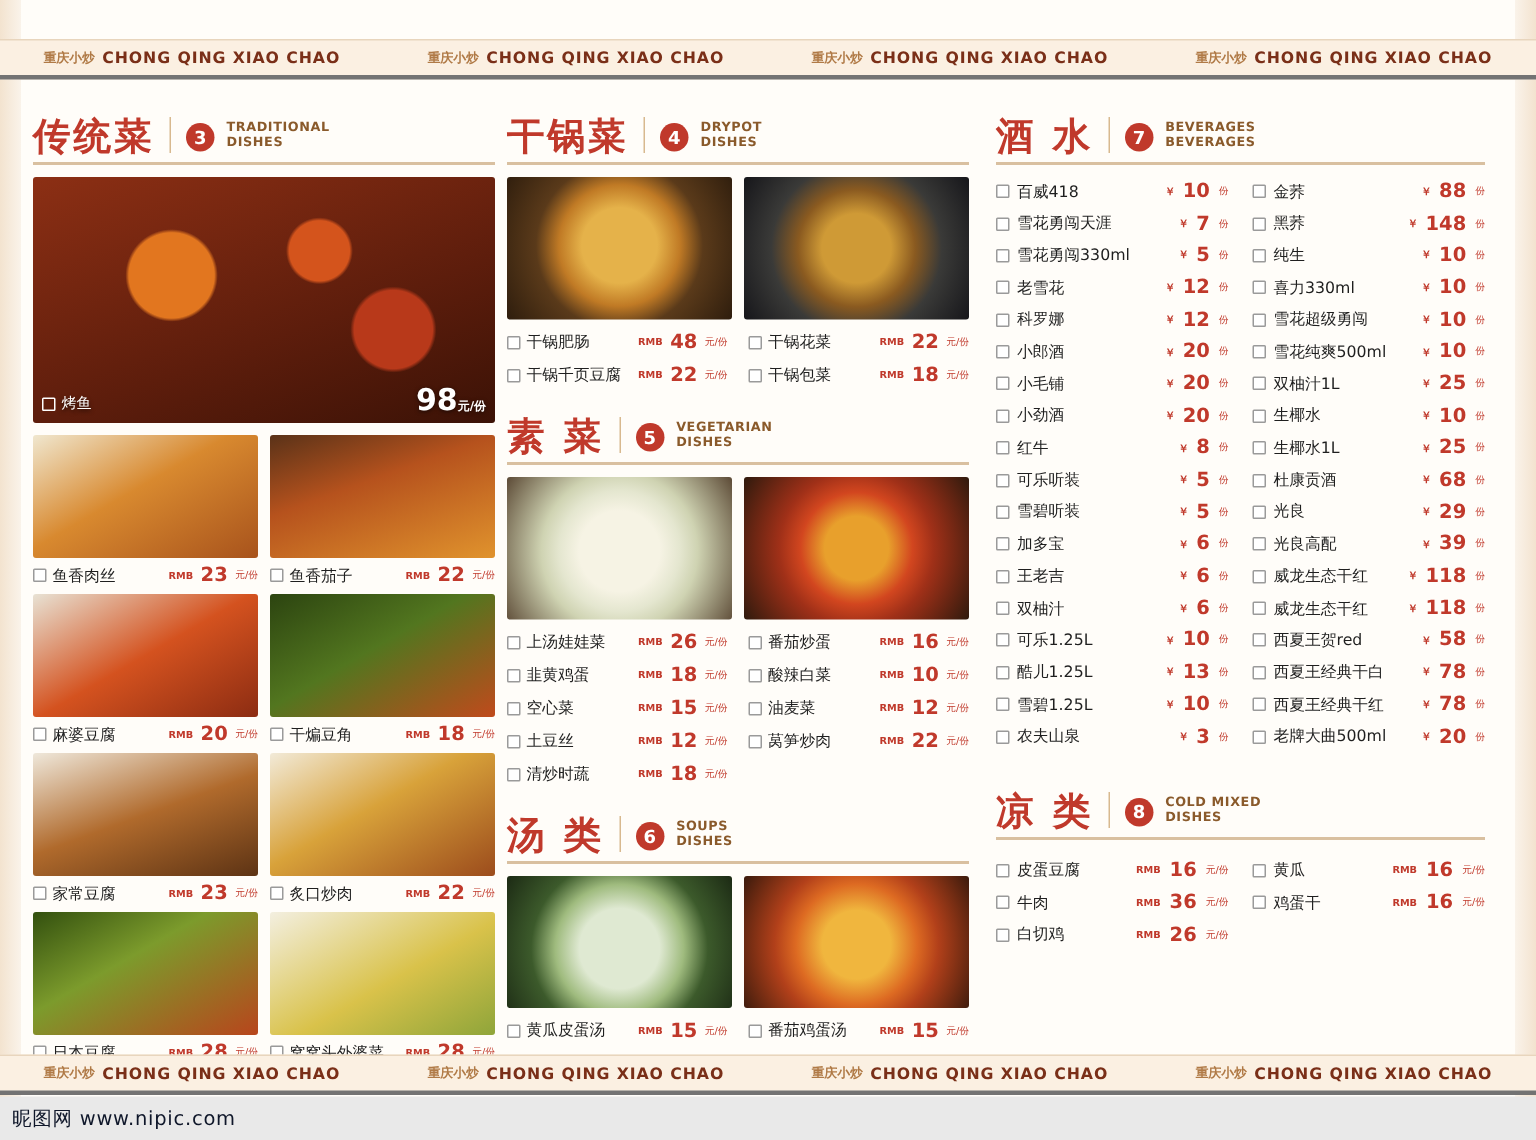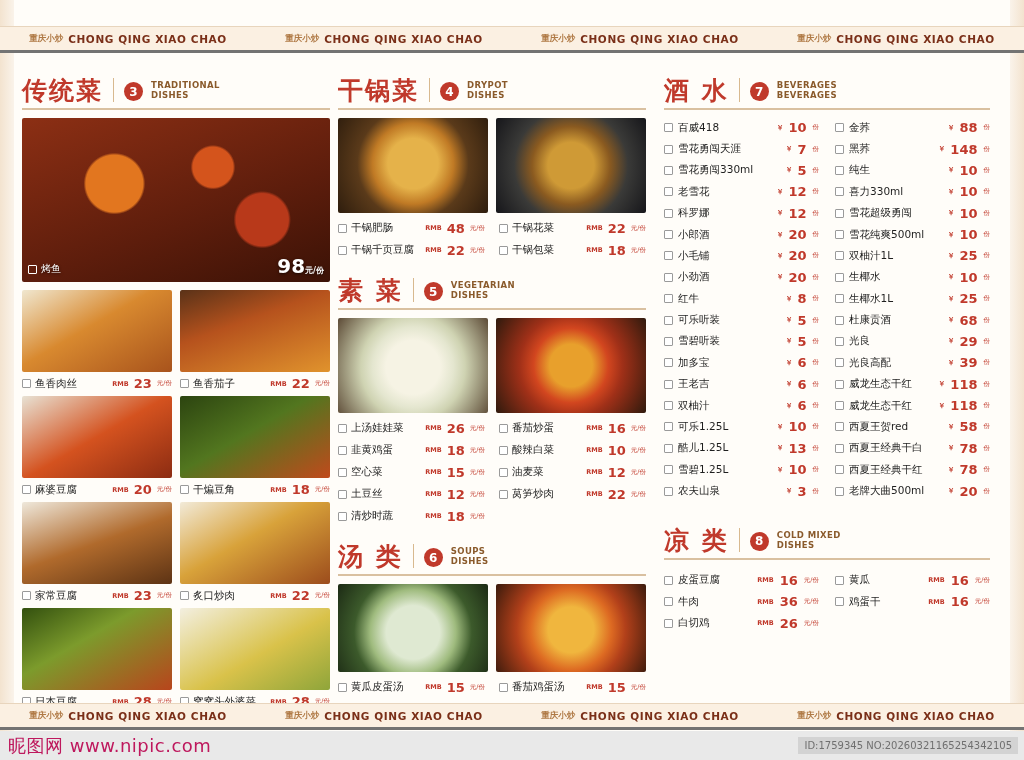--- a/index.html
+++ b/index.html
@@ -139,21 +139,21 @@
   .p-veg1 { background:radial-gradient(circle at 50% 52%, #f6f3e4 0 30%, #e4e6cf 45%, #cfd3b2 58%, #5c4a36 100%); }
   .p-veg2 { background:radial-gradient(circle at 50% 50%, #e8a02c 0 24%, #d2461f 42%, #a03018 58%, #2f1a0d 100%); }
   .p-soup1 { background:radial-gradient(circle at 50% 55%, #dfe9d2 0 30%, #9fbb7e 48%, #3c5a2b 66%, #1c2a14 100%); }
   .p-soup2 { background:radial-gradient(circle at 50% 52%, #f0b63e 0 26%, #dd6a22 46%, #b2401a 62%, #3a1a0c 100%); }
 
   .watermark {
     position:absolute; left:0; bottom:0; width:1024px; height:29px;
     background:#e9e9e9; display:flex; align-items:center;
     font-size:12px; color:#8d8d8d;
   }
-  .wm-left { padding-left:8px; color:#be185d; font-size:18px; letter-spacing:.5px; }
+  .wm-left { padding-left:8px; color:#0f172a; font-size:13px; letter-spacing:.5px; }
   .wm-right {
     margin-left:auto; margin-right:6px; background:#d3d3d3; color:#6f6f6f;
     font-size:10px; padding:3px 6px;
   }
 </style>
 </head>
 <body>
 
 <div class="page">
   <div class="side-bar left"></div>
@@ -856,15 +856,14 @@
         <span>CHONG QING XIAO CHAO</span>
       </div>
     <div class="brand">
         <span class="cn">重庆小炒</span>
         <span>CHONG QING XIAO CHAO</span>
       </div>
   </div>
 
   <div class="watermark">
     <span class="wm-left">昵图网 www.nipic.com</span>
-    <span class="wm-right">ID:1759345 NO:20260321165254342105</span>
   </div>
 </div>
 
 </body></html>

